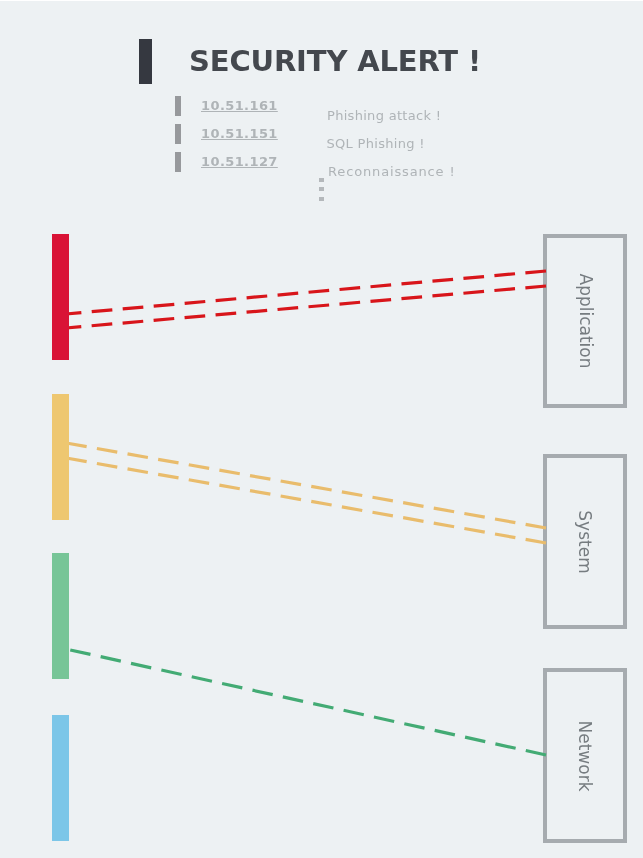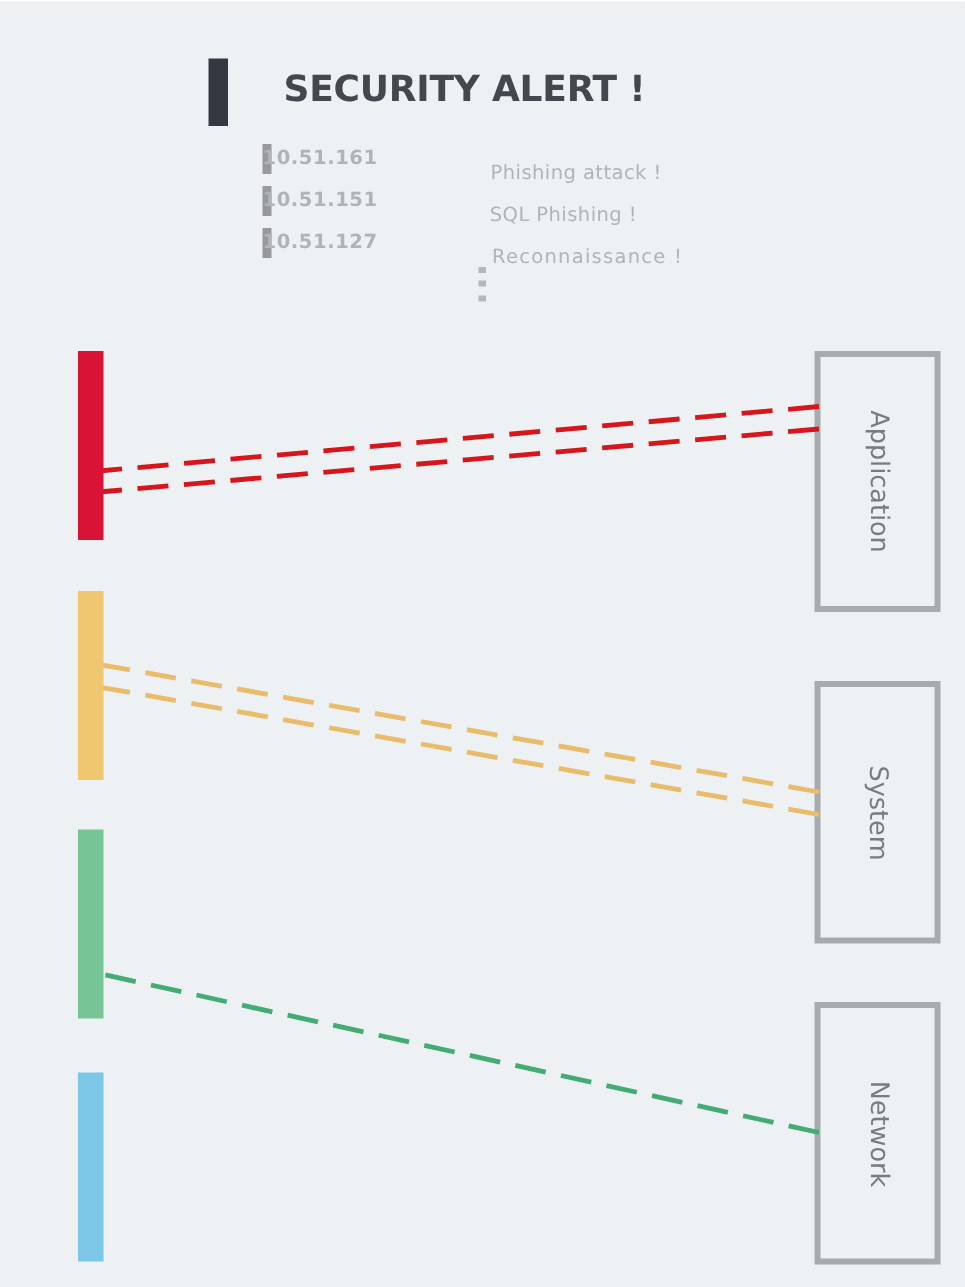--- a/index.html
+++ b/index.html
@@ -12,29 +12,29 @@
     position:relative;
   }
   .top-edge { position:absolute; left:0; top:0; width:643px; height:1px; background:#ffffff; }
 
   #flow { position:absolute; left:0; top:0; width:643px; height:858px; }
 
   .alert-bar { position:absolute; left:139px; top:39px; width:13px; height:45px; background:#353840; }
   .alert-title {
     position:absolute; left:189px; top:47px;
     font-family:"DejaVu Sans", sans-serif;
-    font-size:24px; font-weight:bold; color:#44484e;
+    font-size:29px; font-weight:bold; color:#44484e;
     letter-spacing:-0.15px; white-space:nowrap; line-height:1;
   }
 
   .alert-row { position:absolute; left:175px; }
   .row-bar { position:absolute; left:0; top:0; width:6px; height:20px; background:#97999c; }
-  .row-ip { position:absolute; left:0; top:2px; font-family:"DejaVu Sans", sans-serif;
+  .row-ip { position:absolute; left:26px; top:2px; font-family:"DejaVu Sans", sans-serif;
             font-size:13px; font-weight:bold; color:#afb4b7;
-            white-space:nowrap; line-height:1.2; letter-spacing:0.4px; }
+            white-space:nowrap; line-height:1.2; letter-spacing:0.4px;text-decoration:underline; }
   .row-label { position:absolute; top:12px; font-family:"DejaVu Sans", sans-serif;
             font-size:13px; font-weight:normal; color:#afb4b7;
             white-space:nowrap; line-height:1.2; letter-spacing:0.3px; }
 
   .ellipsis { position:absolute; left:319px; top:178px; }
   .ellipsis i { display:block; width:5px; height:4px; background:#b4b8bb; margin-bottom:5.3px; }
 
   .src-bar { position:absolute; left:52px; width:17px; height:126px; }
 
   .dst-box { position:absolute; left:543px; width:84px; border:4px solid #a6abaf;

